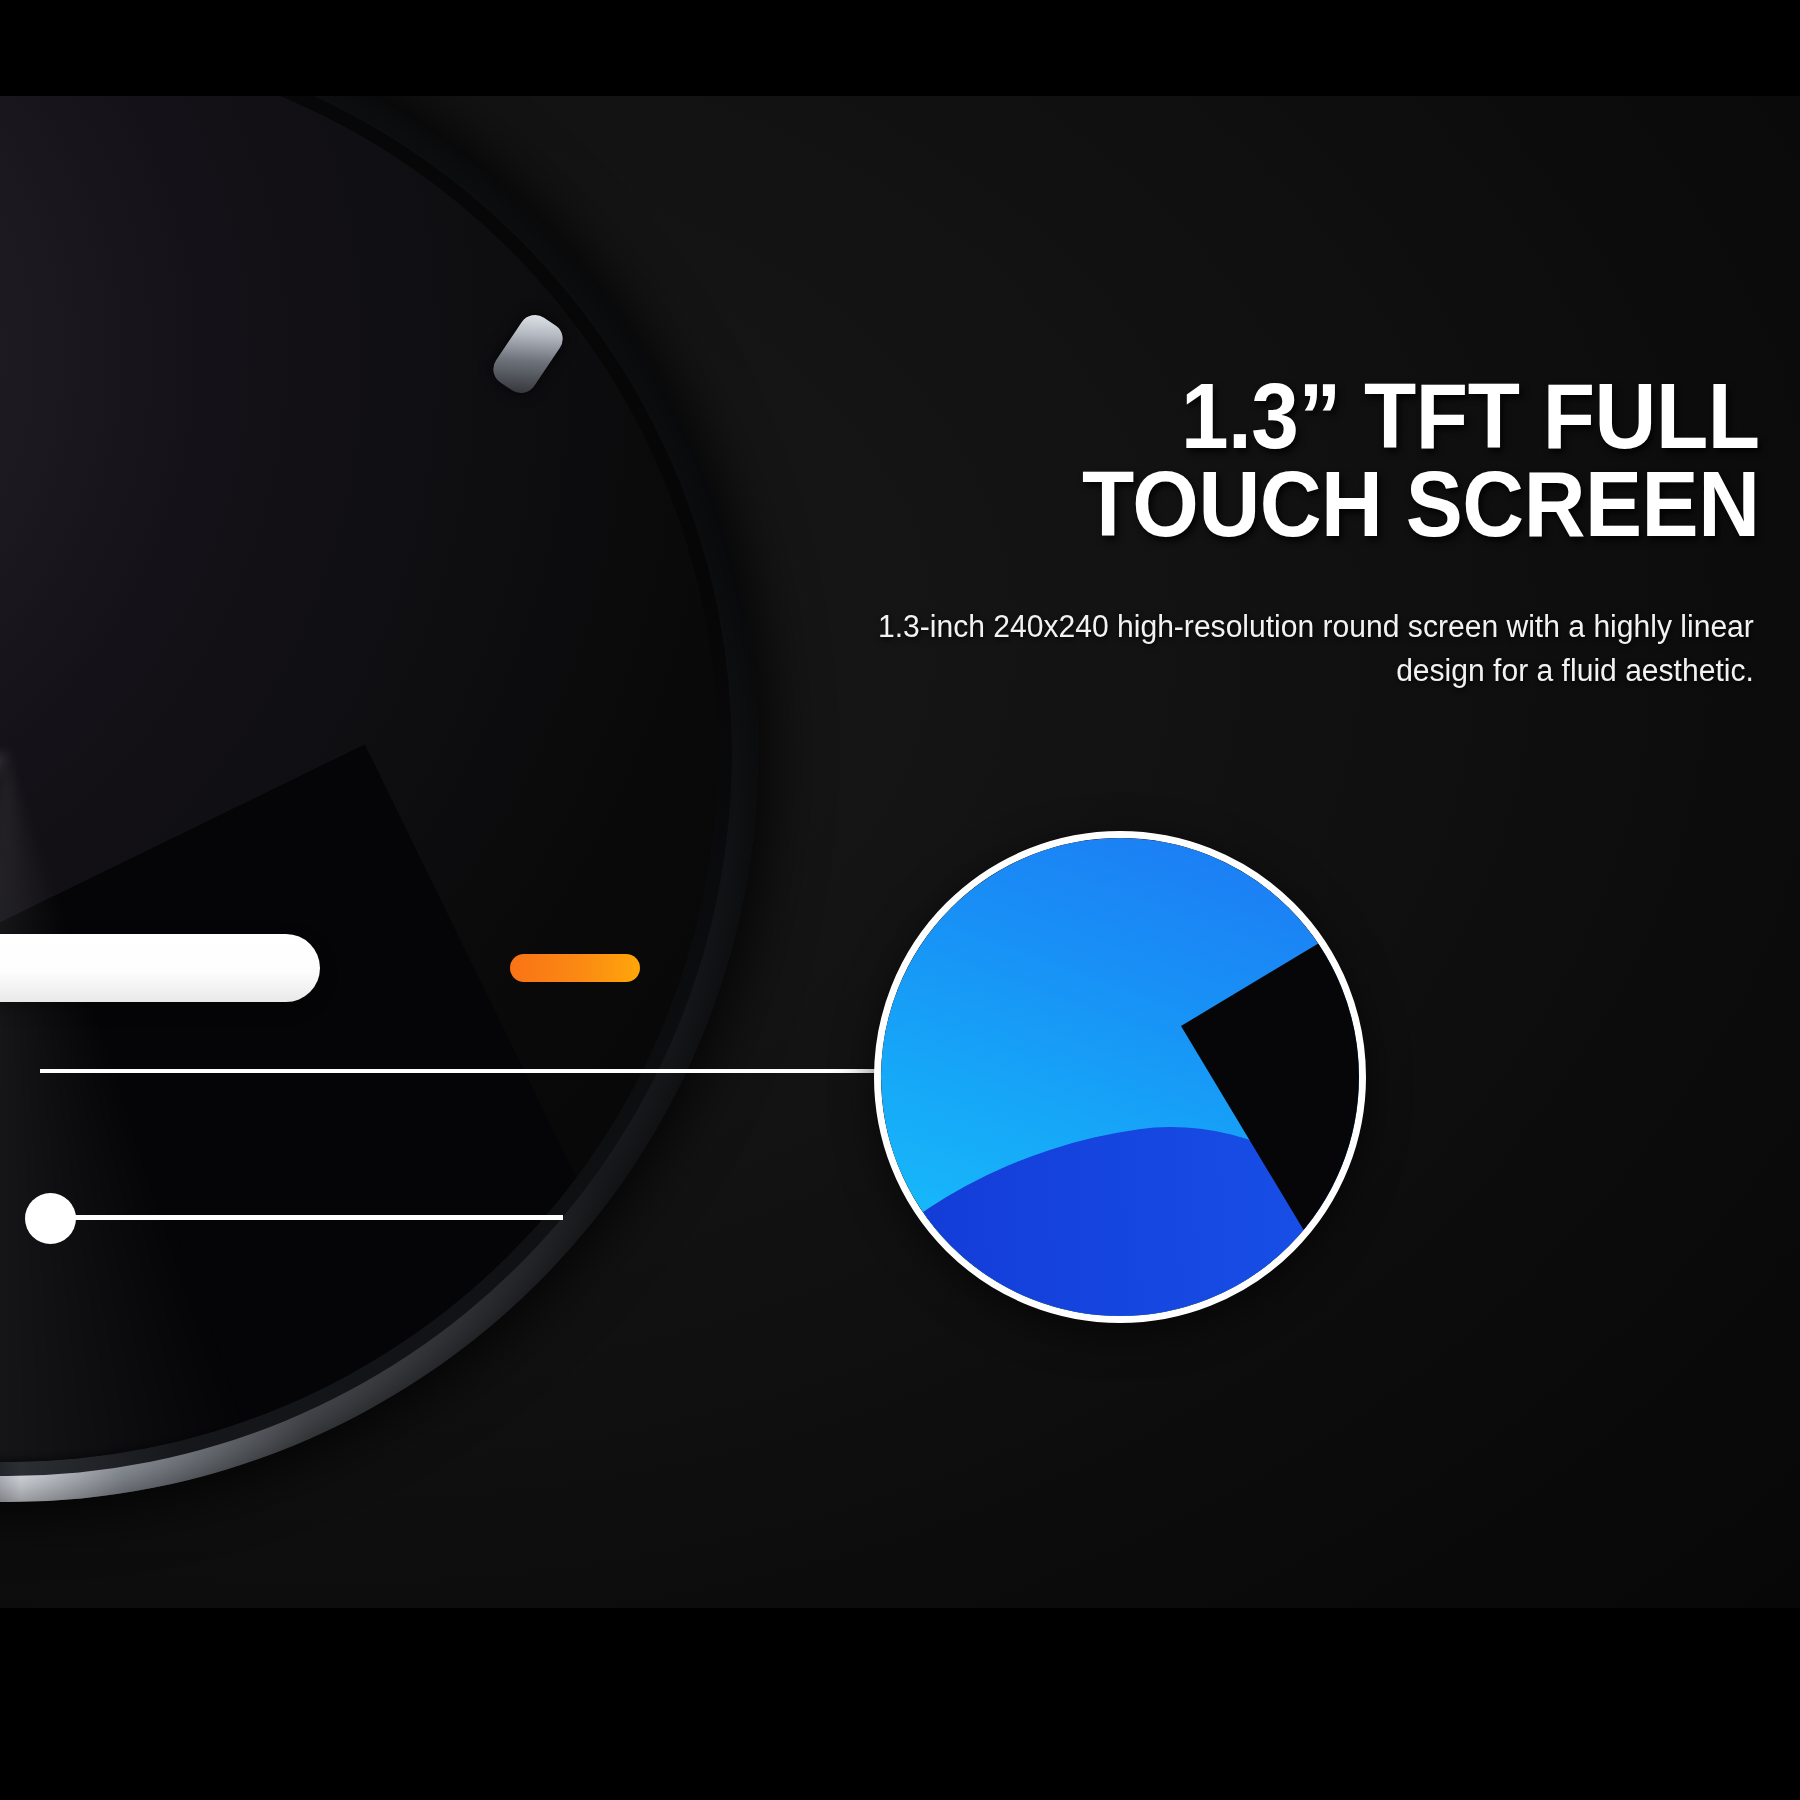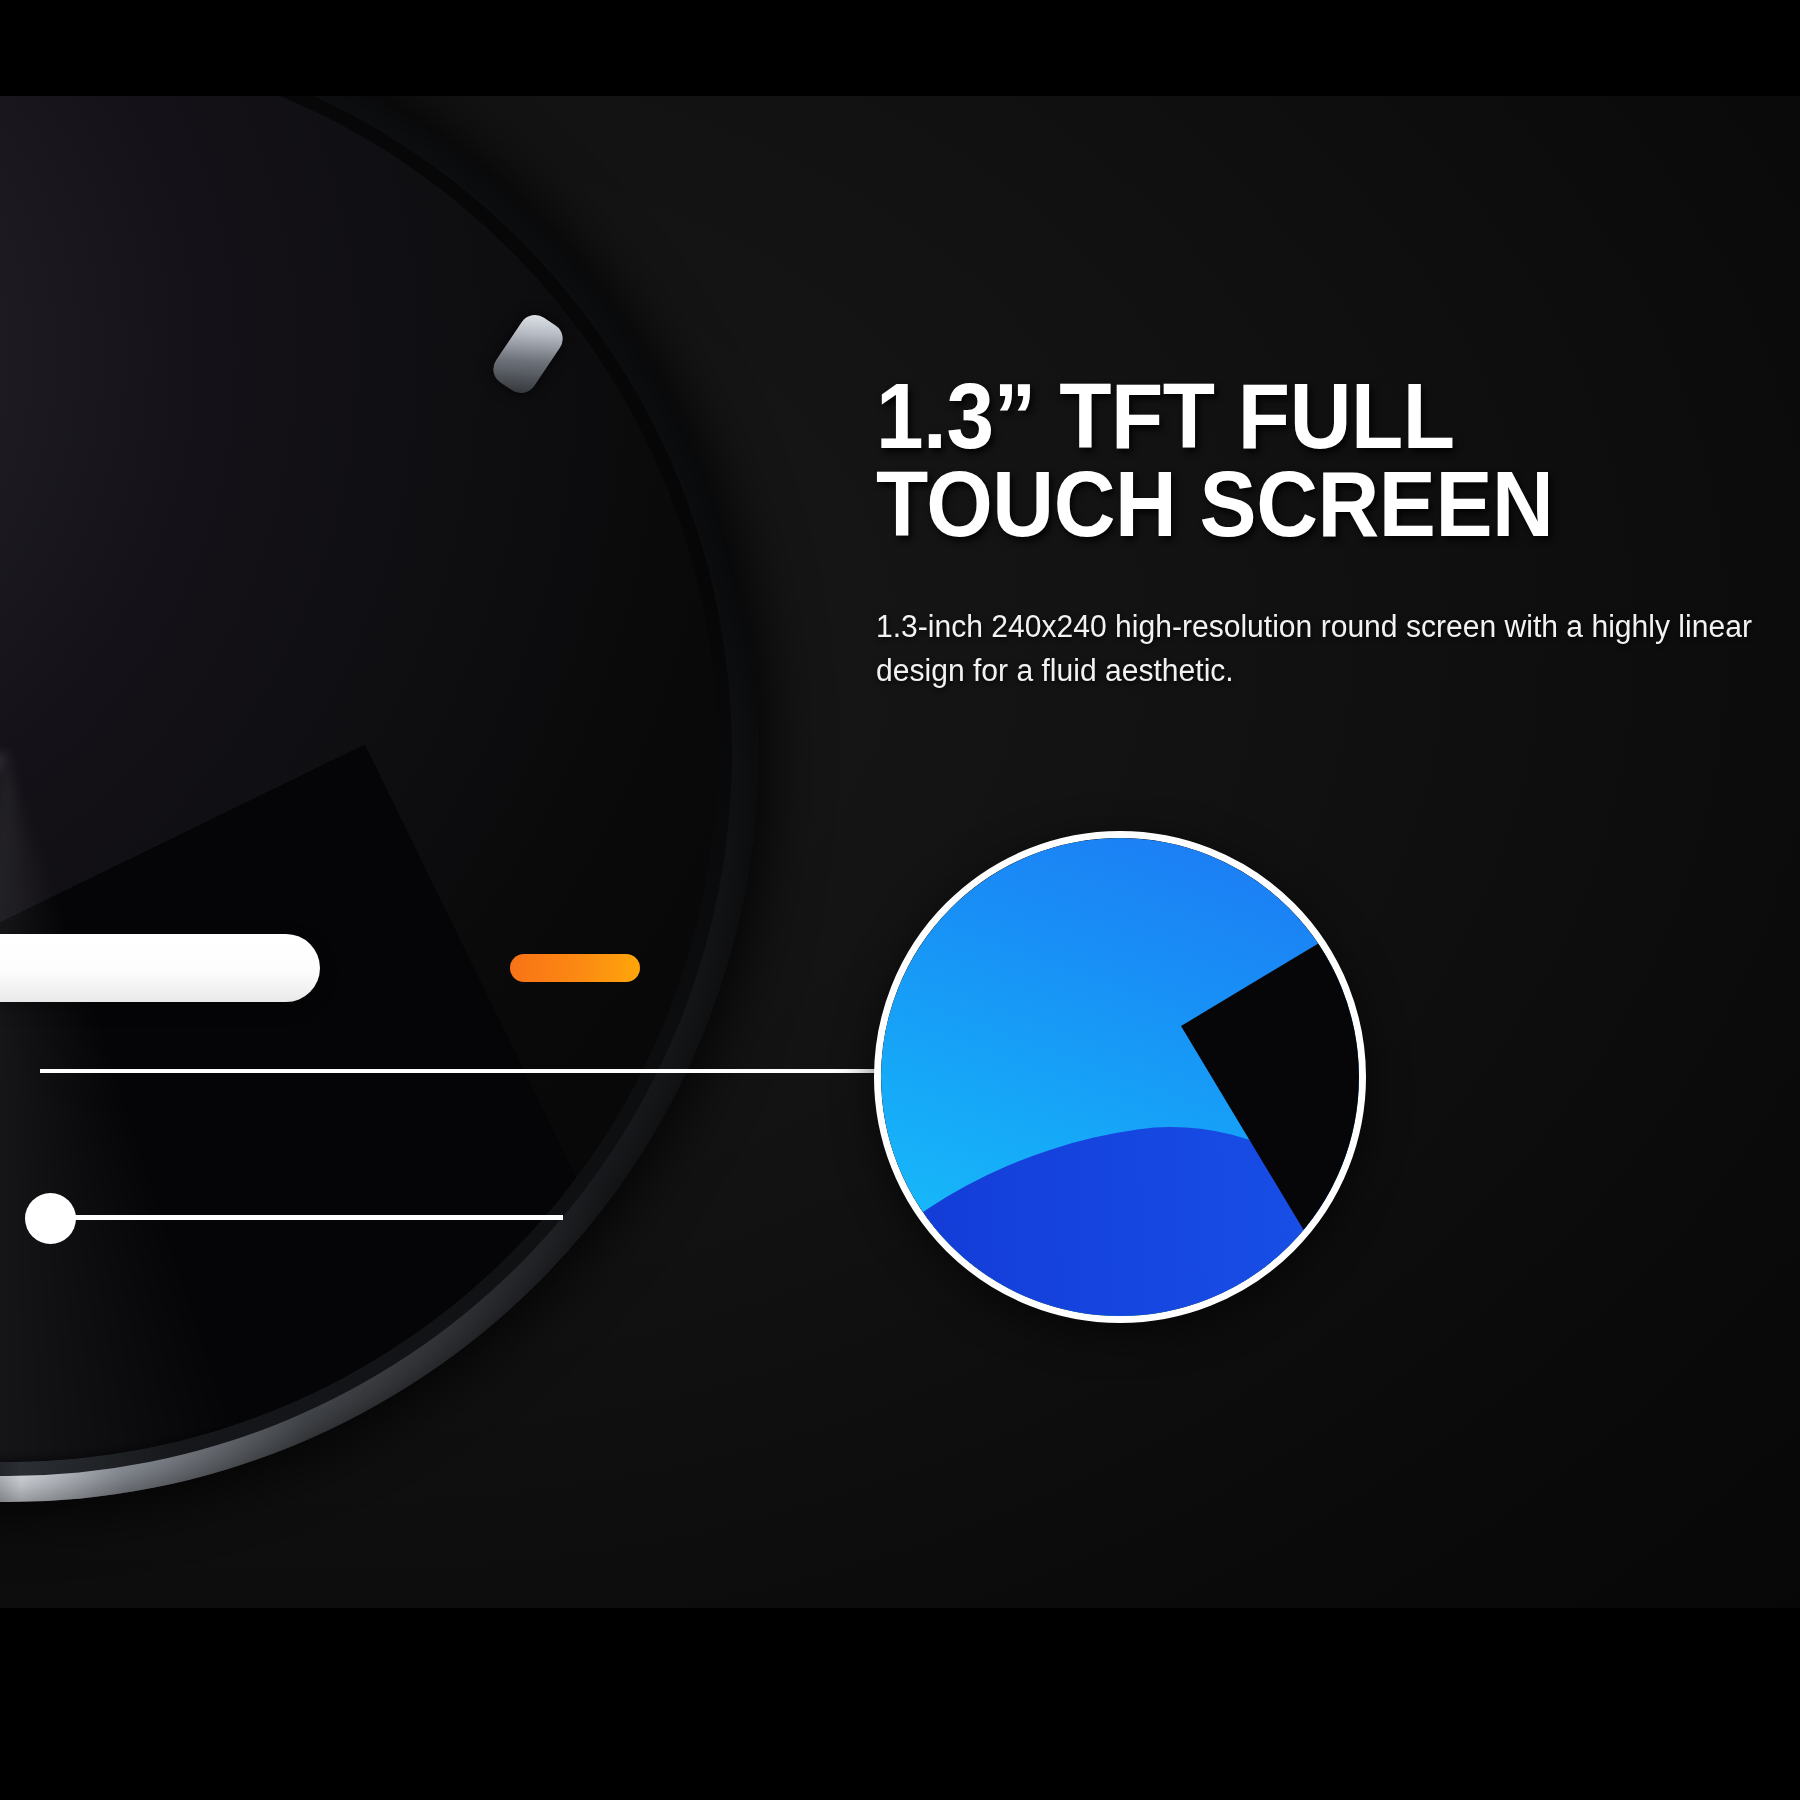--- a/index.html
+++ b/index.html
@@ -9,20 +9,21 @@
     background:#000;
     overflow:hidden;
     font-family:"Liberation Sans", sans-serif;
   }
 
   #stage {
     position:relative;
     width:1800px; height:1800px;
     background:#e5e5e5;
     overflow:hidden;
+    text-align:right;
   }
 
   
   #band {
     position:absolute;
     left:0; top:96px;
     width:1800px; height:1512px;
     overflow:hidden;
     background:
       radial-gradient(130% 110% at 18% 36%, #191919 0%, #121212 38%, #0a0a0a 70%, #050505 100%);

